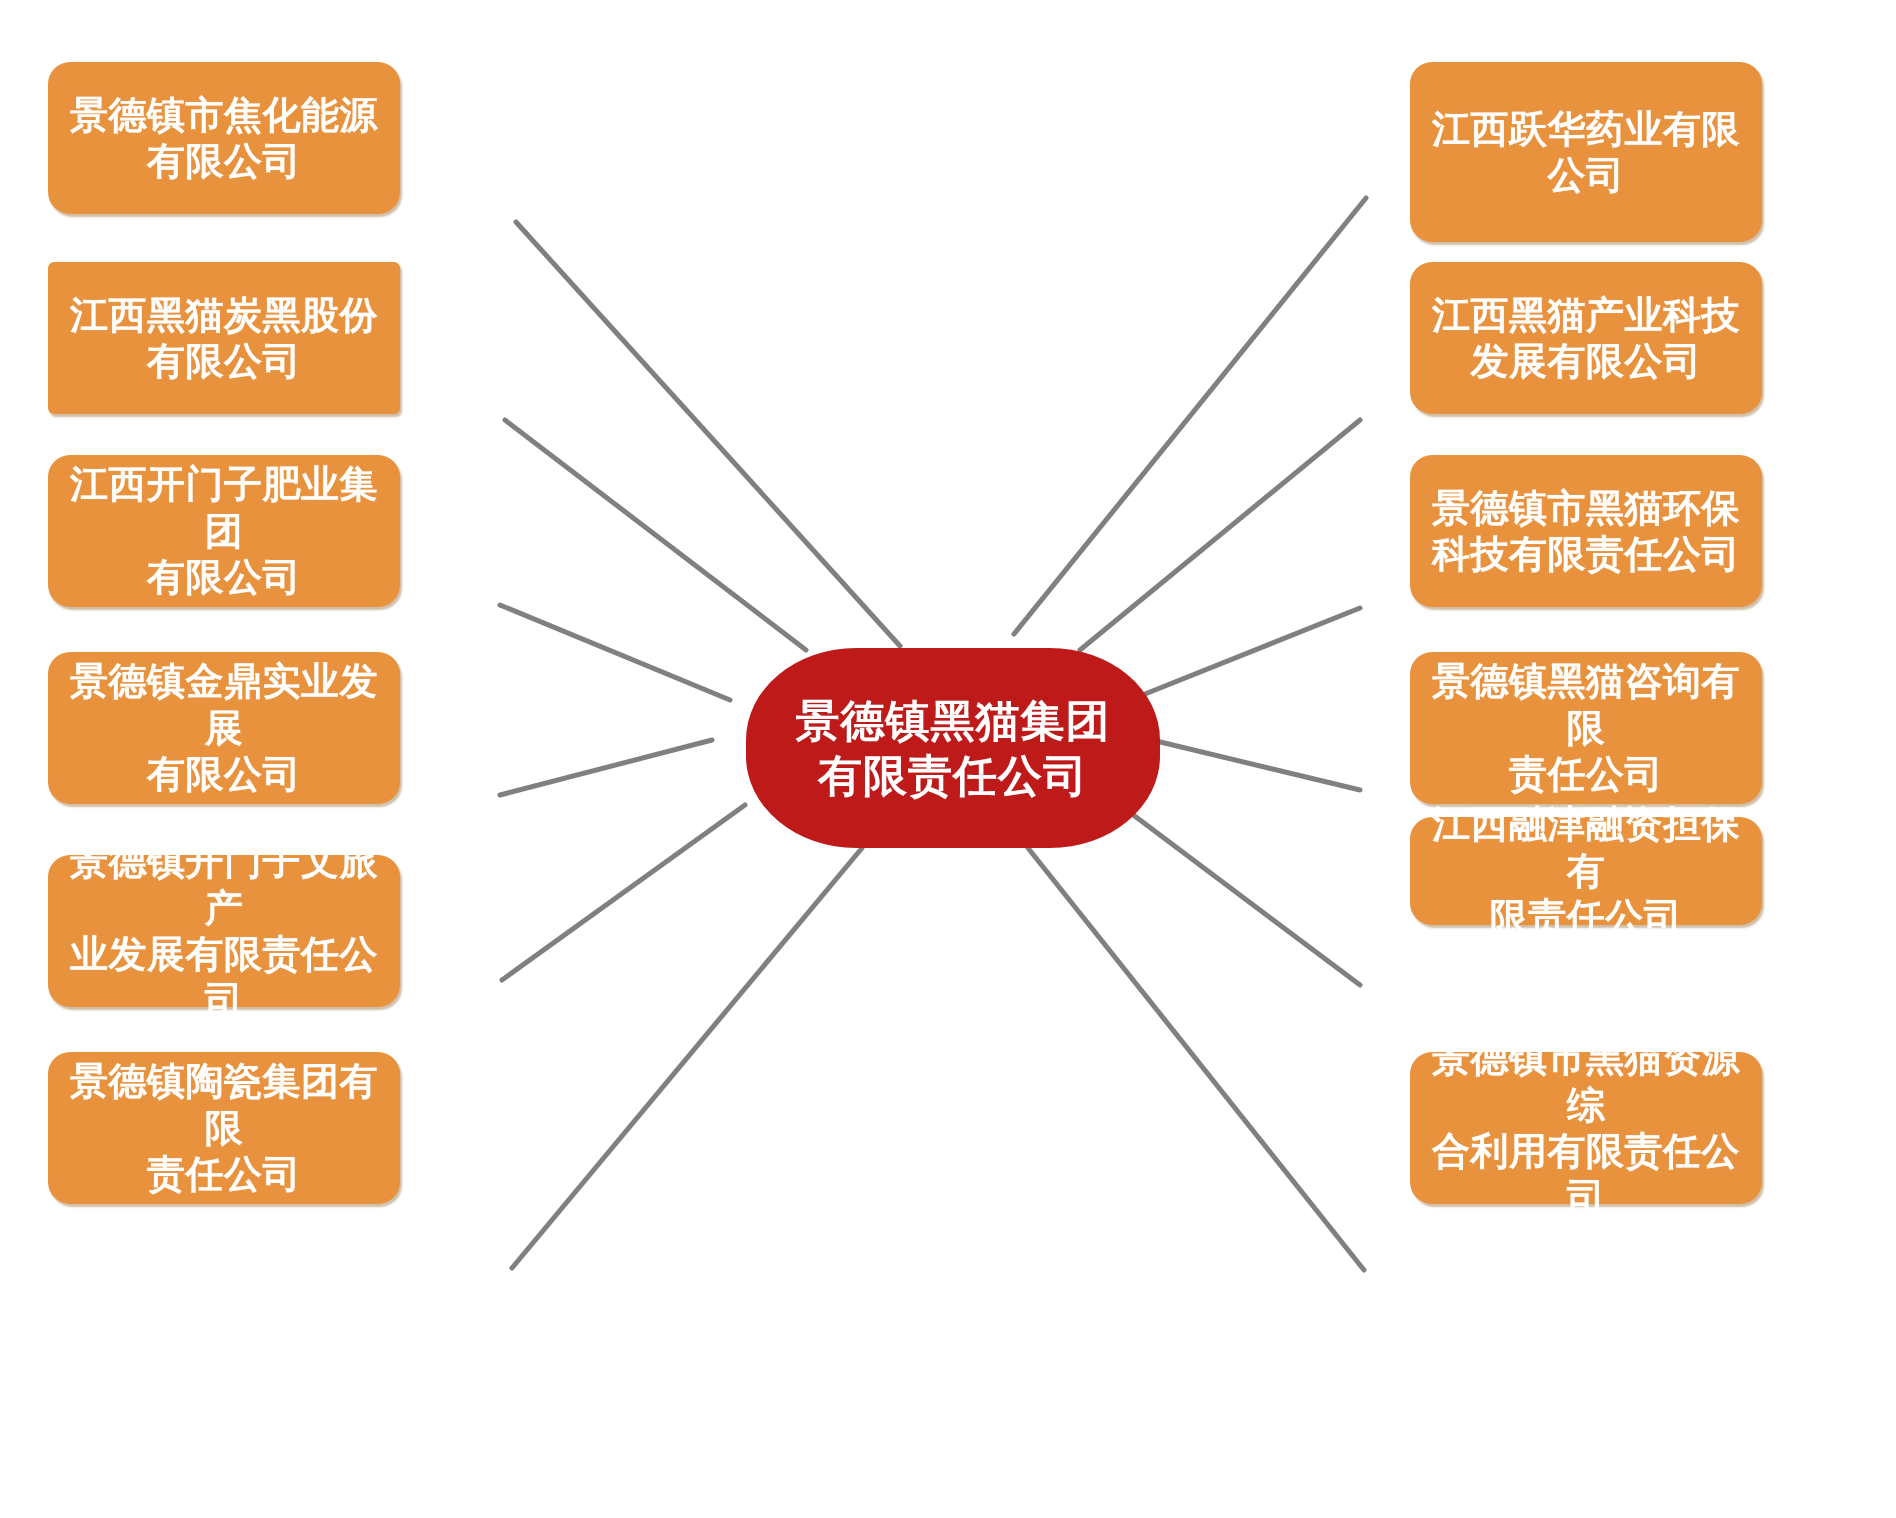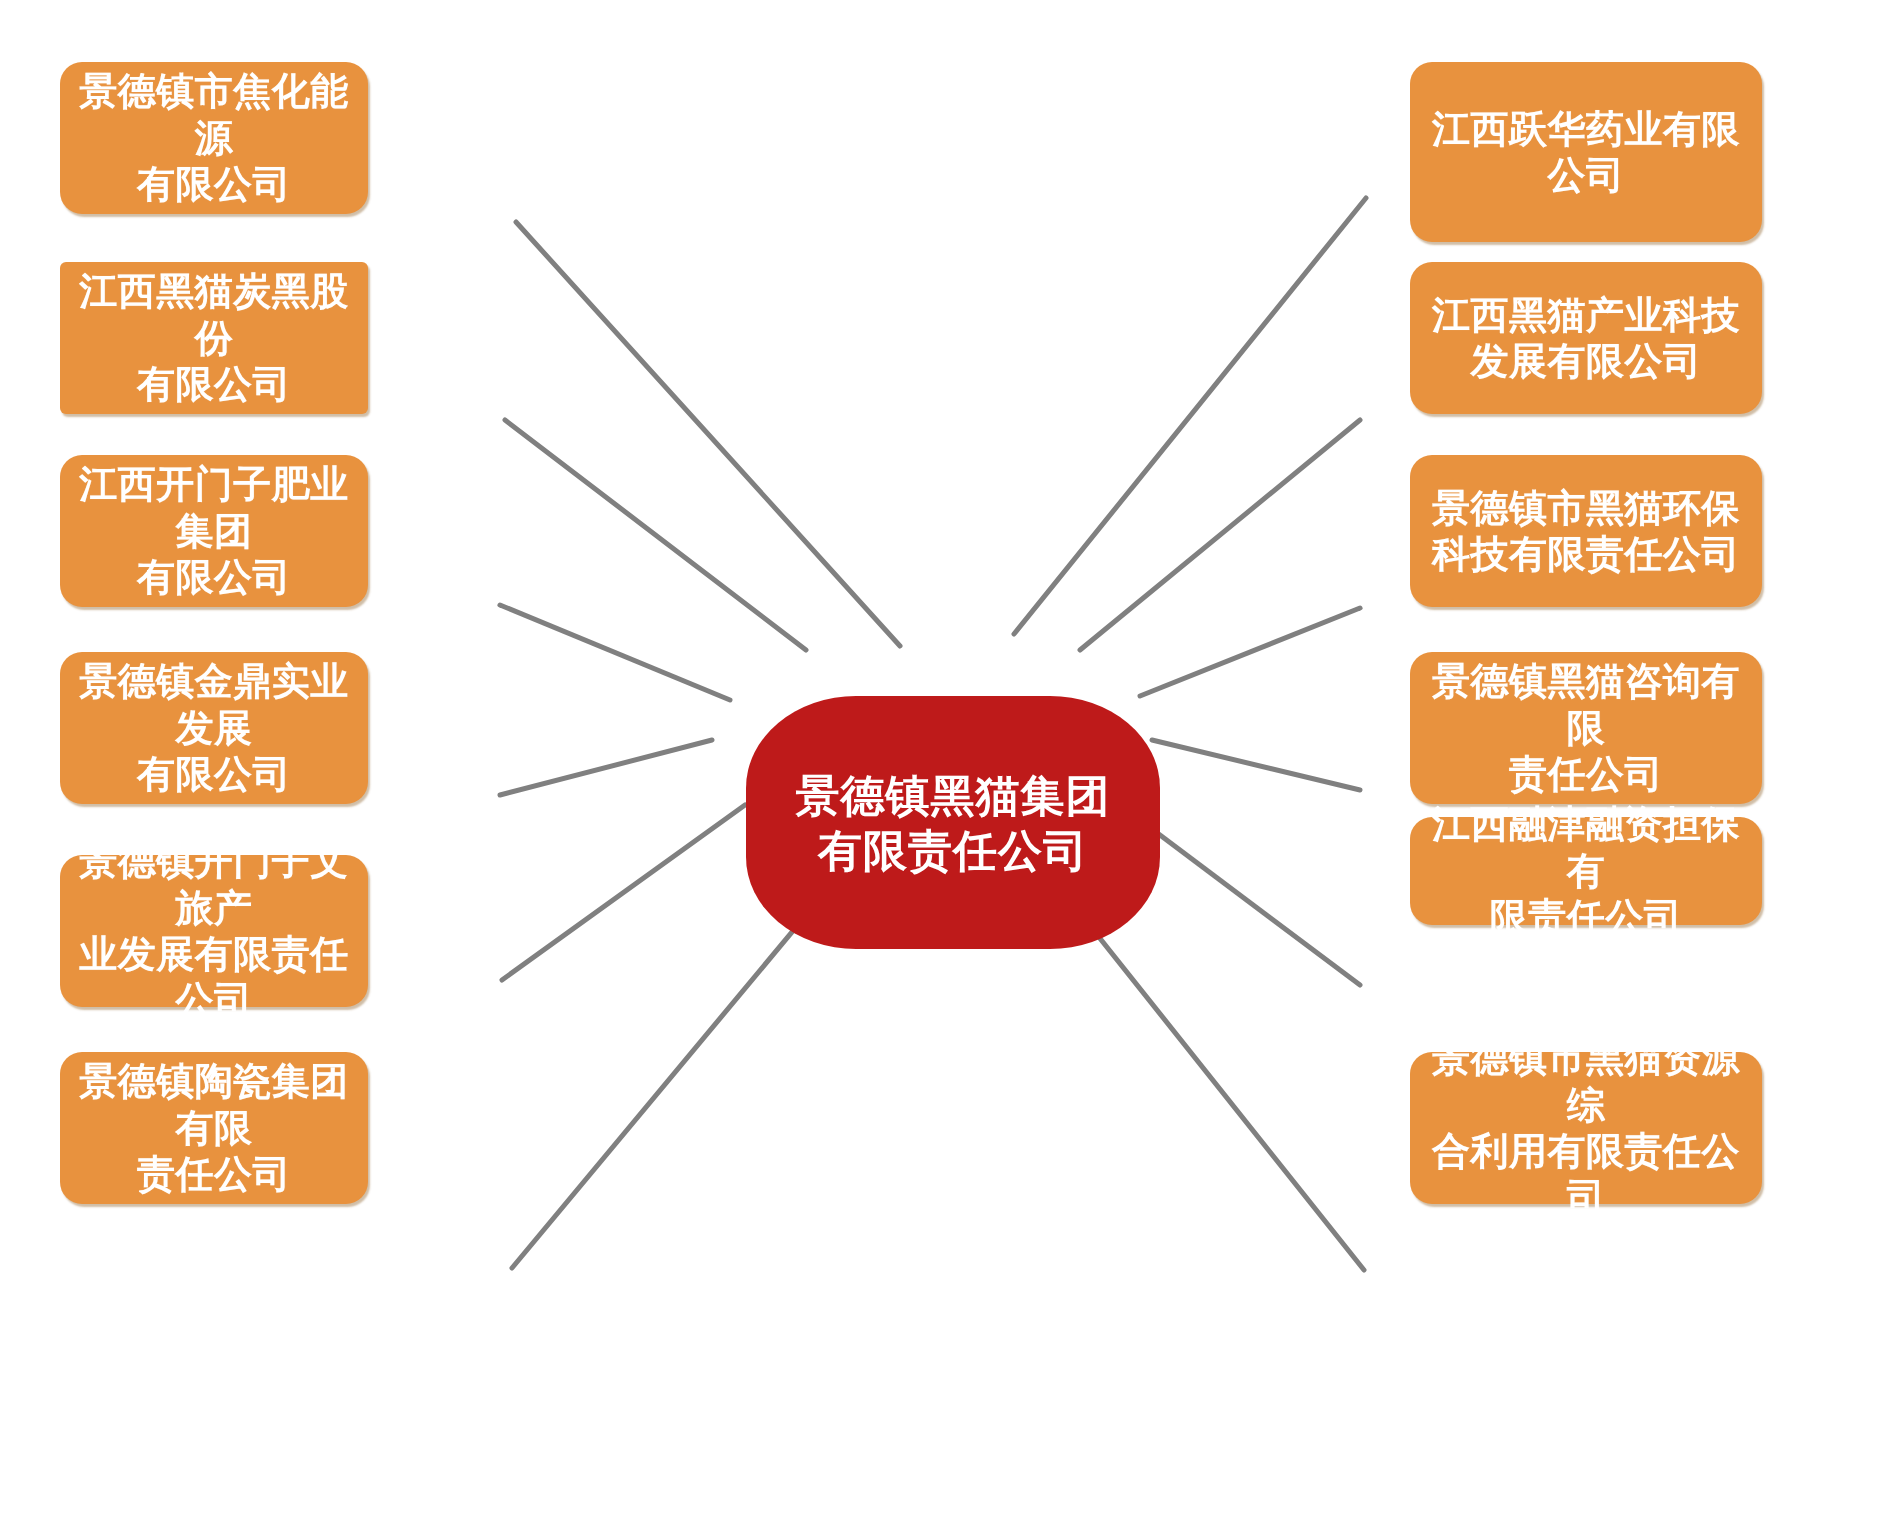--- a/index.html
+++ b/index.html
@@ -53,21 +53,21 @@
     border-radius: 110px / 92px;
     z-index: 4;
   }
   .node-center .label {
     color: #FFFFFF;
     font-size: 44px;
     font-weight: bold;
     line-height: 1.25;
     letter-spacing: 1px;
   }
-  .left-col  { left: 60px;  width: 308px; }
+  .left-col  { left: 48px;  width: 352px; }
   .right-col { left: 1410px; width: 352px; }
 </style>
 </head>
 <body>
 
 <div id="canvas">
 
   <svg id="links" viewBox="0 0 1896 1518" xmlns="http://www.w3.org/2000/svg">
     <g stroke="#808080" stroke-width="5" stroke-linecap="round" fill="none">
 
@@ -164,20 +164,20 @@
     </div>
   </div>
 
   <div class="node node-sub right-col" style="top:1052px; height:152px;">
     <div class="label">
       <span>景德镇市黑猫资源综</span><br>
       <span>合利用有限责任公司</span>
     </div>
   </div>
 
-  <div class="node node-center" style="left:746px; top:648px; width:414px; height:253px;margin-top:48px;">
+  <div class="node node-center" style="left:746px; top:648px; width:414px; height:200px;">
     <div class="label">
       <span>景德镇黑猫集团</span><br>
       <span>有限责任公司</span>
     </div>
   </div>
 
 </div>
 
 </body></html>

